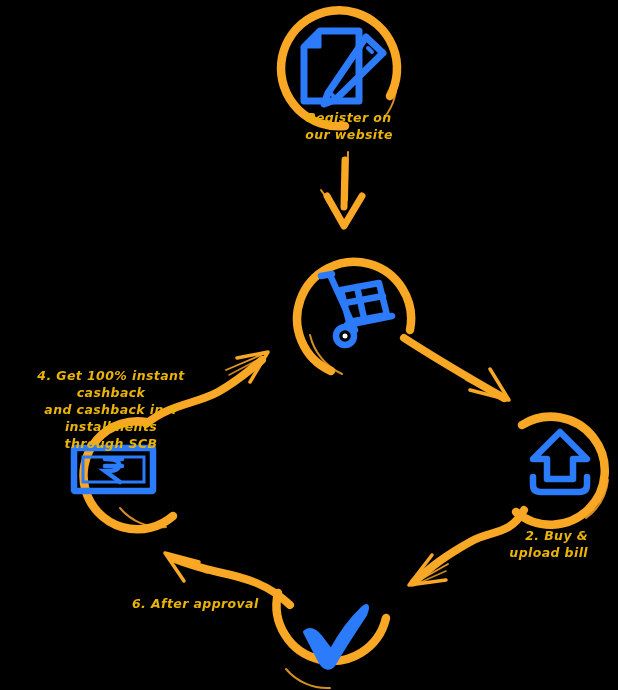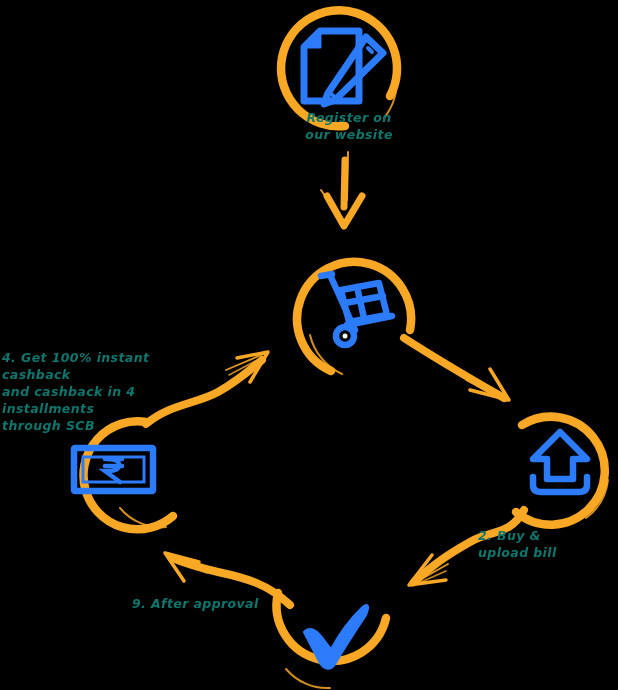--- a/index.html
+++ b/index.html
@@ -24,38 +24,38 @@
   }
   svg.layer {
     position: absolute;
     top: 0; left: 0;
     width: 618px;
     height: 690px;
     display: block;
   }
   .node-label {
     position: absolute;
-    color: #0f766e;
+    color: #eab308;
     font-family: "DejaVu Sans", sans-serif;
     font-weight: bold;
     font-style: italic;
     font-size: 12.5px;
     line-height: 1.35em;
     letter-spacing: 0.4px;
     white-space: pre-line;
     user-select: none;
   }
   .label-center { text-align: center; }
   .label-left   { text-align: left; }
 
   #label-register { left: 279px; top: 110px; width: 140px; text-align: center; }
   #label-step1    { left: 412px; top: 293px; width: 132px; text-align: left; }
-  #label-step2    { left: 478px; top: 528px; width: 110px; text-align: left; }
+  #label-step2    { left: 478px; top: 528px; width: 110px; text-align: right; }
   #label-step3    { left: 132px; top: 596px; width: 140px; text-align: left; }
-  #label-step4    { left: 2px;   top: 350px; width: 218px; text-align: left; }
+  #label-step4    { left: 2px;   top: 368px; width: 218px; text-align: center; }
 </style>
 </head>
 <body>
 
 <div id="diagram-root">
 
   <svg class="layer" viewBox="0 0 618 690">
 
     <g>
       <path d="M 390 96
@@ -175,19 +175,19 @@
     </g>
   </svg>
 
   <div class="node-label label-center" id="label-register">Register on
 our website</div>
 
 
   <div class="node-label label-left" id="label-step2">2. Buy &amp;
 upload bill</div>
 
-  <div class="node-label label-left" id="label-step3">9. After approval</div>
+  <div class="node-label label-left" id="label-step3">6. After approval</div>
 
   <div class="node-label label-center" id="label-step4">4. Get  100% instant cashback
 and cashback in 4 installments
 through SCB</div>
 
 </div>
 
 </body></html>

